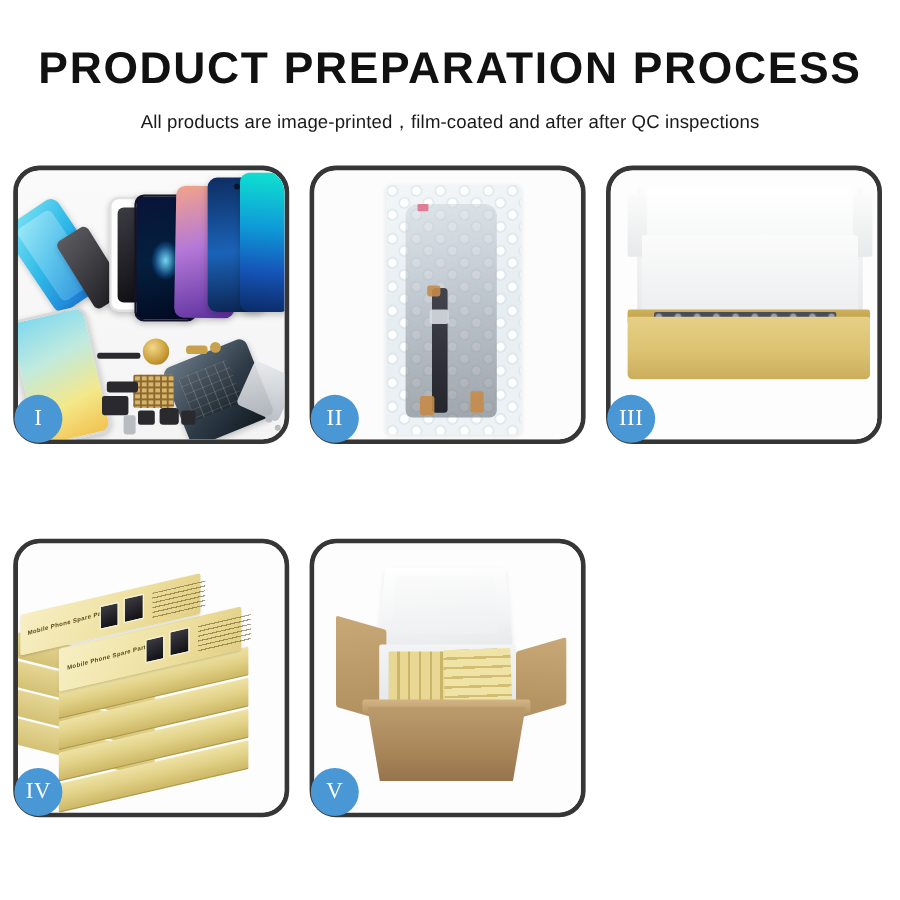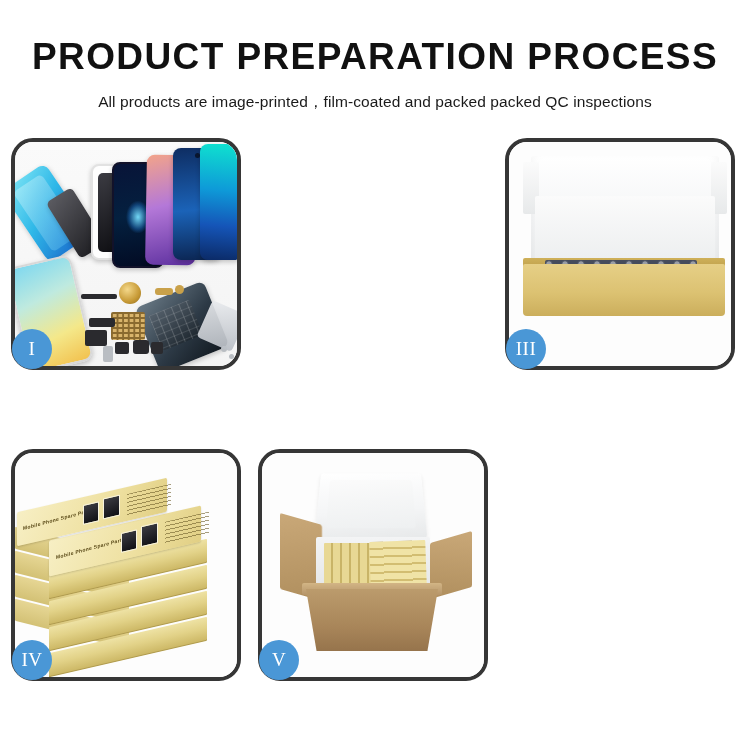--- a/index.html
+++ b/index.html
@@ -314,21 +314,21 @@
     position: absolute; background: rgba(176,146,104,.85); border-radius: 1px;
   }
 </style>
 </head>
 <body>
 
 <div id="root">
 
   <div class="header">
     <div class="title">PRODUCT PREPARATION PROCESS</div>
-    <div class="subtitle">All products are image-printed，film-coated and packed packed QC inspections</div>
+    <div class="subtitle">All products are image-printed，film-coated and after after QC inspections</div>
   </div>
 
   <div class="grid">
 
     <div class="row row1">
 
       <div class="panel c0">
         <div class="photo p1">
           <div class="ph ph-blue"></div>
           <div class="ph ph-black"></div>
@@ -350,20 +350,35 @@
           <div class="chip" style="left:118px;top:198px;width:16px;height:14px;border-radius:3px;"></div>
           <div class="chip silver" style="left:88px;top:204px;width:10px;height:16px;border-radius:2px;"></div>
           <div class="chip" style="left:136px;top:200px;width:12px;height:12px;"></div>
           <div class="chip silver round" style="left:206px;top:204px;width:6px;height:6px;"></div>
           <div class="chip silver round" style="left:214px;top:212px;width:5px;height:5px;"></div>
           <div class="tweezer"></div>
         </div>
         <div class="badge">I</div>
       </div>
 
+      <div class="panel c1">
+        <div class="photo p2">
+          <div class="bagwrap">
+            <div class="screen2"></div>
+            <div class="pinkdot"></div>
+            <div class="flexcable"></div>
+            <div class="icpad"></div>
+            <div class="connector" style="left:34px;top:84px;width:11px;height:9px;"></div>
+            <div class="connector" style="left:28px;top:176px;width:12px;height:16px;"></div>
+            <div class="connector" style="left:70px;top:172px;width:11px;height:18px;"></div>
+            <div class="bubbles"></div>
+          </div>
+        </div>
+        <div class="badge">II</div>
+      </div>
 
       <div class="panel c2">
         <div class="photo p3">
           <div class="lid3"></div>
           <div class="foam3"></div>
           <div class="tray3edge"></div>
           <div class="bubbleblk3"></div>
           <div class="tray3"></div>
         </div>
         <div class="badge">III</div>

